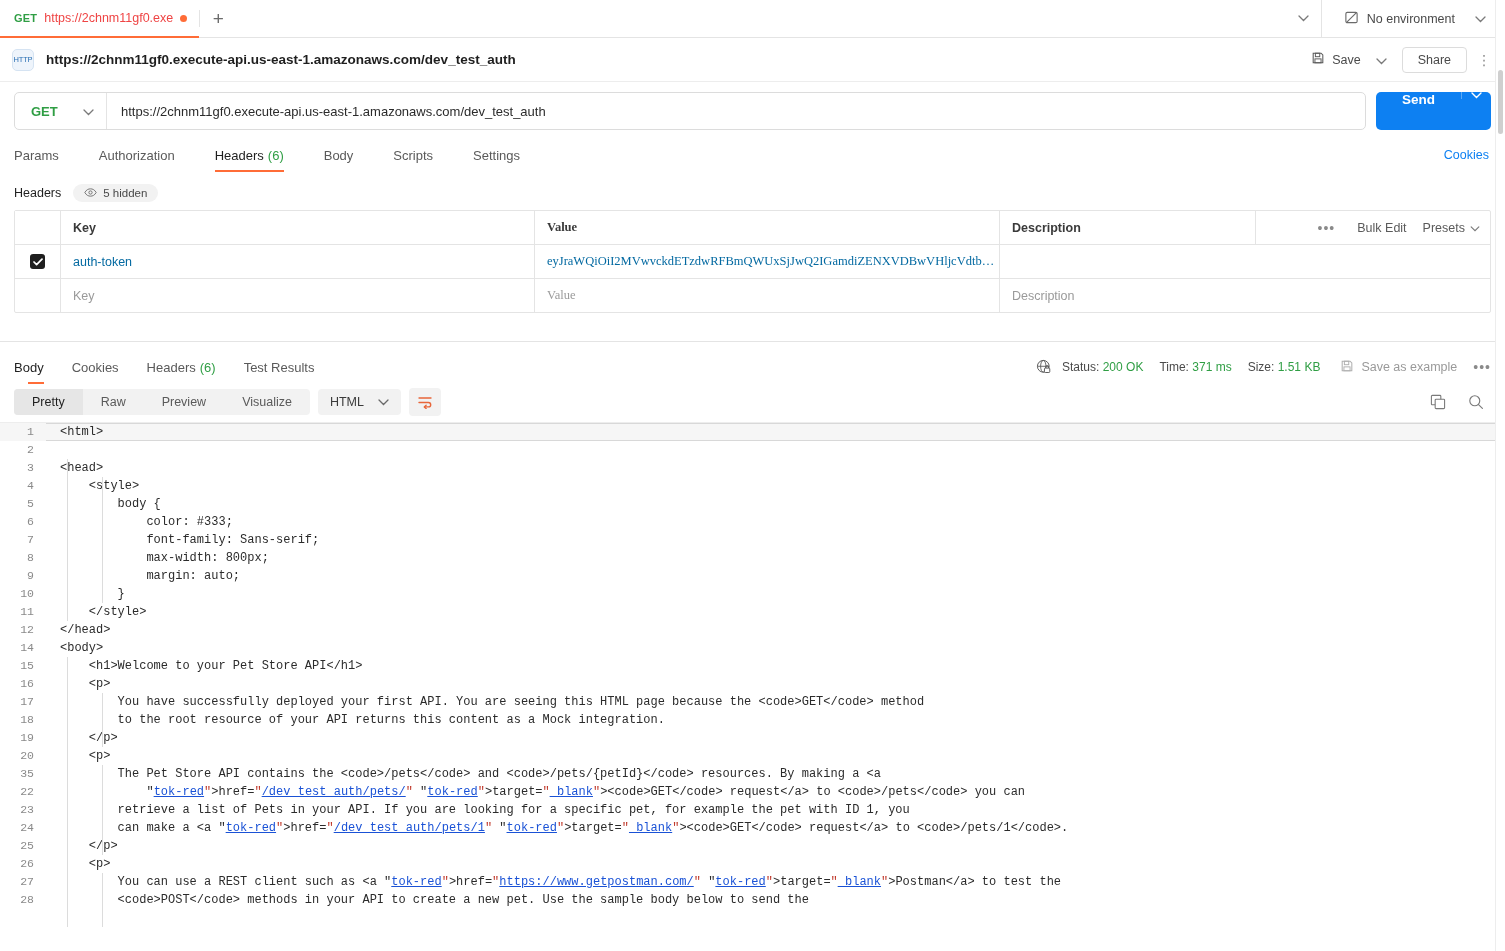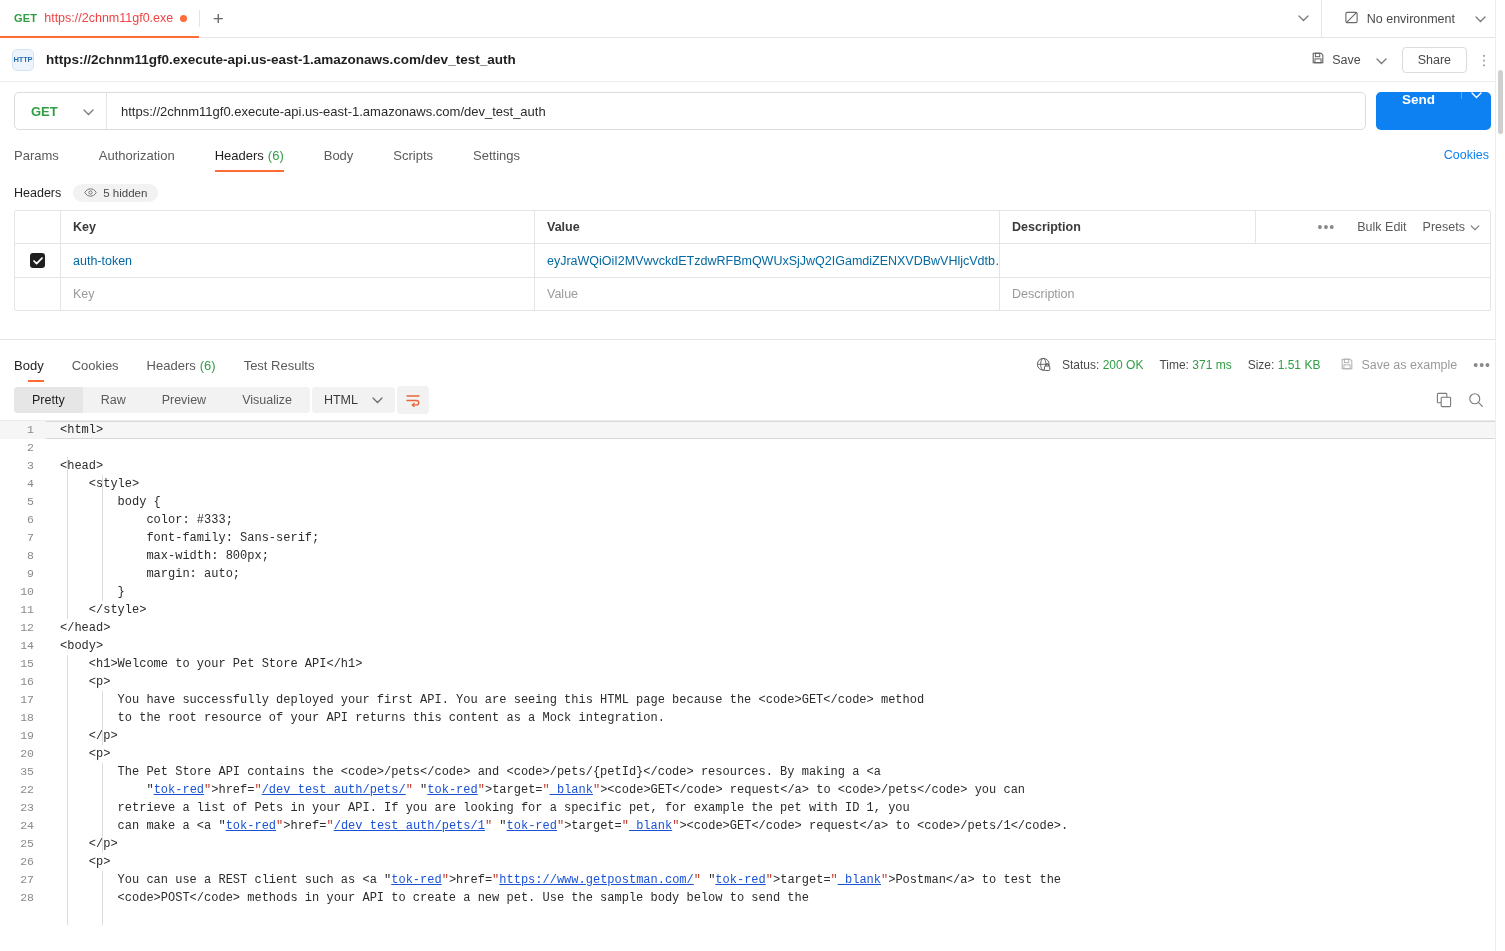--- a/index.html
+++ b/index.html
@@ -59,21 +59,21 @@
     padding: 0 14px 0 12px;
     background: #ffffff;
     border-bottom: 1px solid #ededed;
   }
   .http-badge {
     width: 22px; height: 22px; border-radius: 5px;
     background: #eef4fb; border: 1px solid #d5e3f2;
     display: flex; align-items: center; justify-content: center;
     margin-right: 12px; flex: none;
   }
-  .http-badge span { font-size: 7.5px; font-weight: 700; color: #2a6fb3; letter-spacing: -.2px; }
+  .http-badge span { font-size: 7.5px; font-weight: 400; color: #2a6fb3; letter-spacing: -.2px; }
   .req-title { font-size: 13.5px; font-weight: 700; color: #1f1f1f; }
   .reqbar-spacer { flex: 1; }
   .save-btn {
     display: flex; align-items: center; gap: 7px;
     font-size: 12.5px; color: #4a4a4a; padding: 5px 8px; cursor: pointer; border-radius: 4px;
   }
   .save-caret { padding: 5px 7px; color: #7a7a7a; cursor: pointer; }
   .share-btn {
     border: 1px solid #dcdcdc; border-radius: 4px; padding: 5px 15px;
     font-size: 12.5px; color: #4a4a4a; margin-left: 8px; cursor: pointer; background: #fff;
@@ -143,21 +143,21 @@
   .htr { display: flex; align-items: stretch; border-bottom: 1px solid #e4e4e4; }
   .htr:last-child { border-bottom: none; }
   .hcell {
     padding: 9px 12px; font-size: 12.5px; color: #0369a1;
     border-right: 1px solid #e4e4e4; display: flex; align-items: center;
     overflow: hidden; white-space: nowrap;
   }
   .hcell:last-child { border-right: none; }
   .c-check { width: 46px; justify-content: center; flex: none; }
   .c-key { width: 474px; flex: none; }
-  .c-val { width: 465px; flex: none; }
+  .c-val { width: 465px; flex: none; font-family: Liberation Serif, serif; }
   .c-desc { flex: 1; }
   .hhead .hcell { font-weight: 700; color: #3a3a3a; font-size: 12.5px; background: #fff; }
   .ph { color: #9a9a9a; }
   .chk {
     width: 15px; height: 15px; border-radius: 3px; background: #1f1f1f;
     display: flex; align-items: center; justify-content: center; cursor: pointer;
   }
   .chk svg { display: block; }
   .htoolcell {
     flex: 1; display: flex; align-items: center; justify-content: flex-end;
@@ -178,21 +178,21 @@
   .respmeta { display: flex; align-items: center; gap: 0; font-size: 12px; color: #4a4a4a; }
   .respmeta .globe { margin-right: 10px; display: flex; align-items: center; }
   .respmeta .item { padding-right: 16px; white-space: nowrap; }
   .respmeta .g { color: #2f9e44; }
   .save-example {
     display: flex; align-items: center; gap: 7px; color: #9a9a9a; font-size: 12.5px;
     cursor: pointer; padding-left: 4px;
   }
   .resp-more { color: #8a8a8a; font-size: 14px; padding-left: 16px; cursor: pointer; letter-spacing: 1px;}
 
-  .viewbar { display: flex; align-items: center; padding: 4px 14px 6px 14px; gap: 2px; }
+  .viewbar { display: flex; align-items: center; padding: 4px 14px 6px 14px; gap: 8px; }
   .segs { display: flex; background: #f2f2f2; border-radius: 4px; overflow: hidden; }
   .seg {
     padding: 6px 18px; font-size: 12.5px; color: #5a5a5a; cursor: pointer;
   }
   .seg.active { background: #e6e6e6; color: #1f1f1f; }
   .lang-sel {
     display: flex; align-items: center; gap: 14px; background: #f2f2f2; border-radius: 4px;
     padding: 6px 12px; font-size: 12.5px; color: #3a3a3a; cursor: pointer;
   }
   .wrap-btn {

